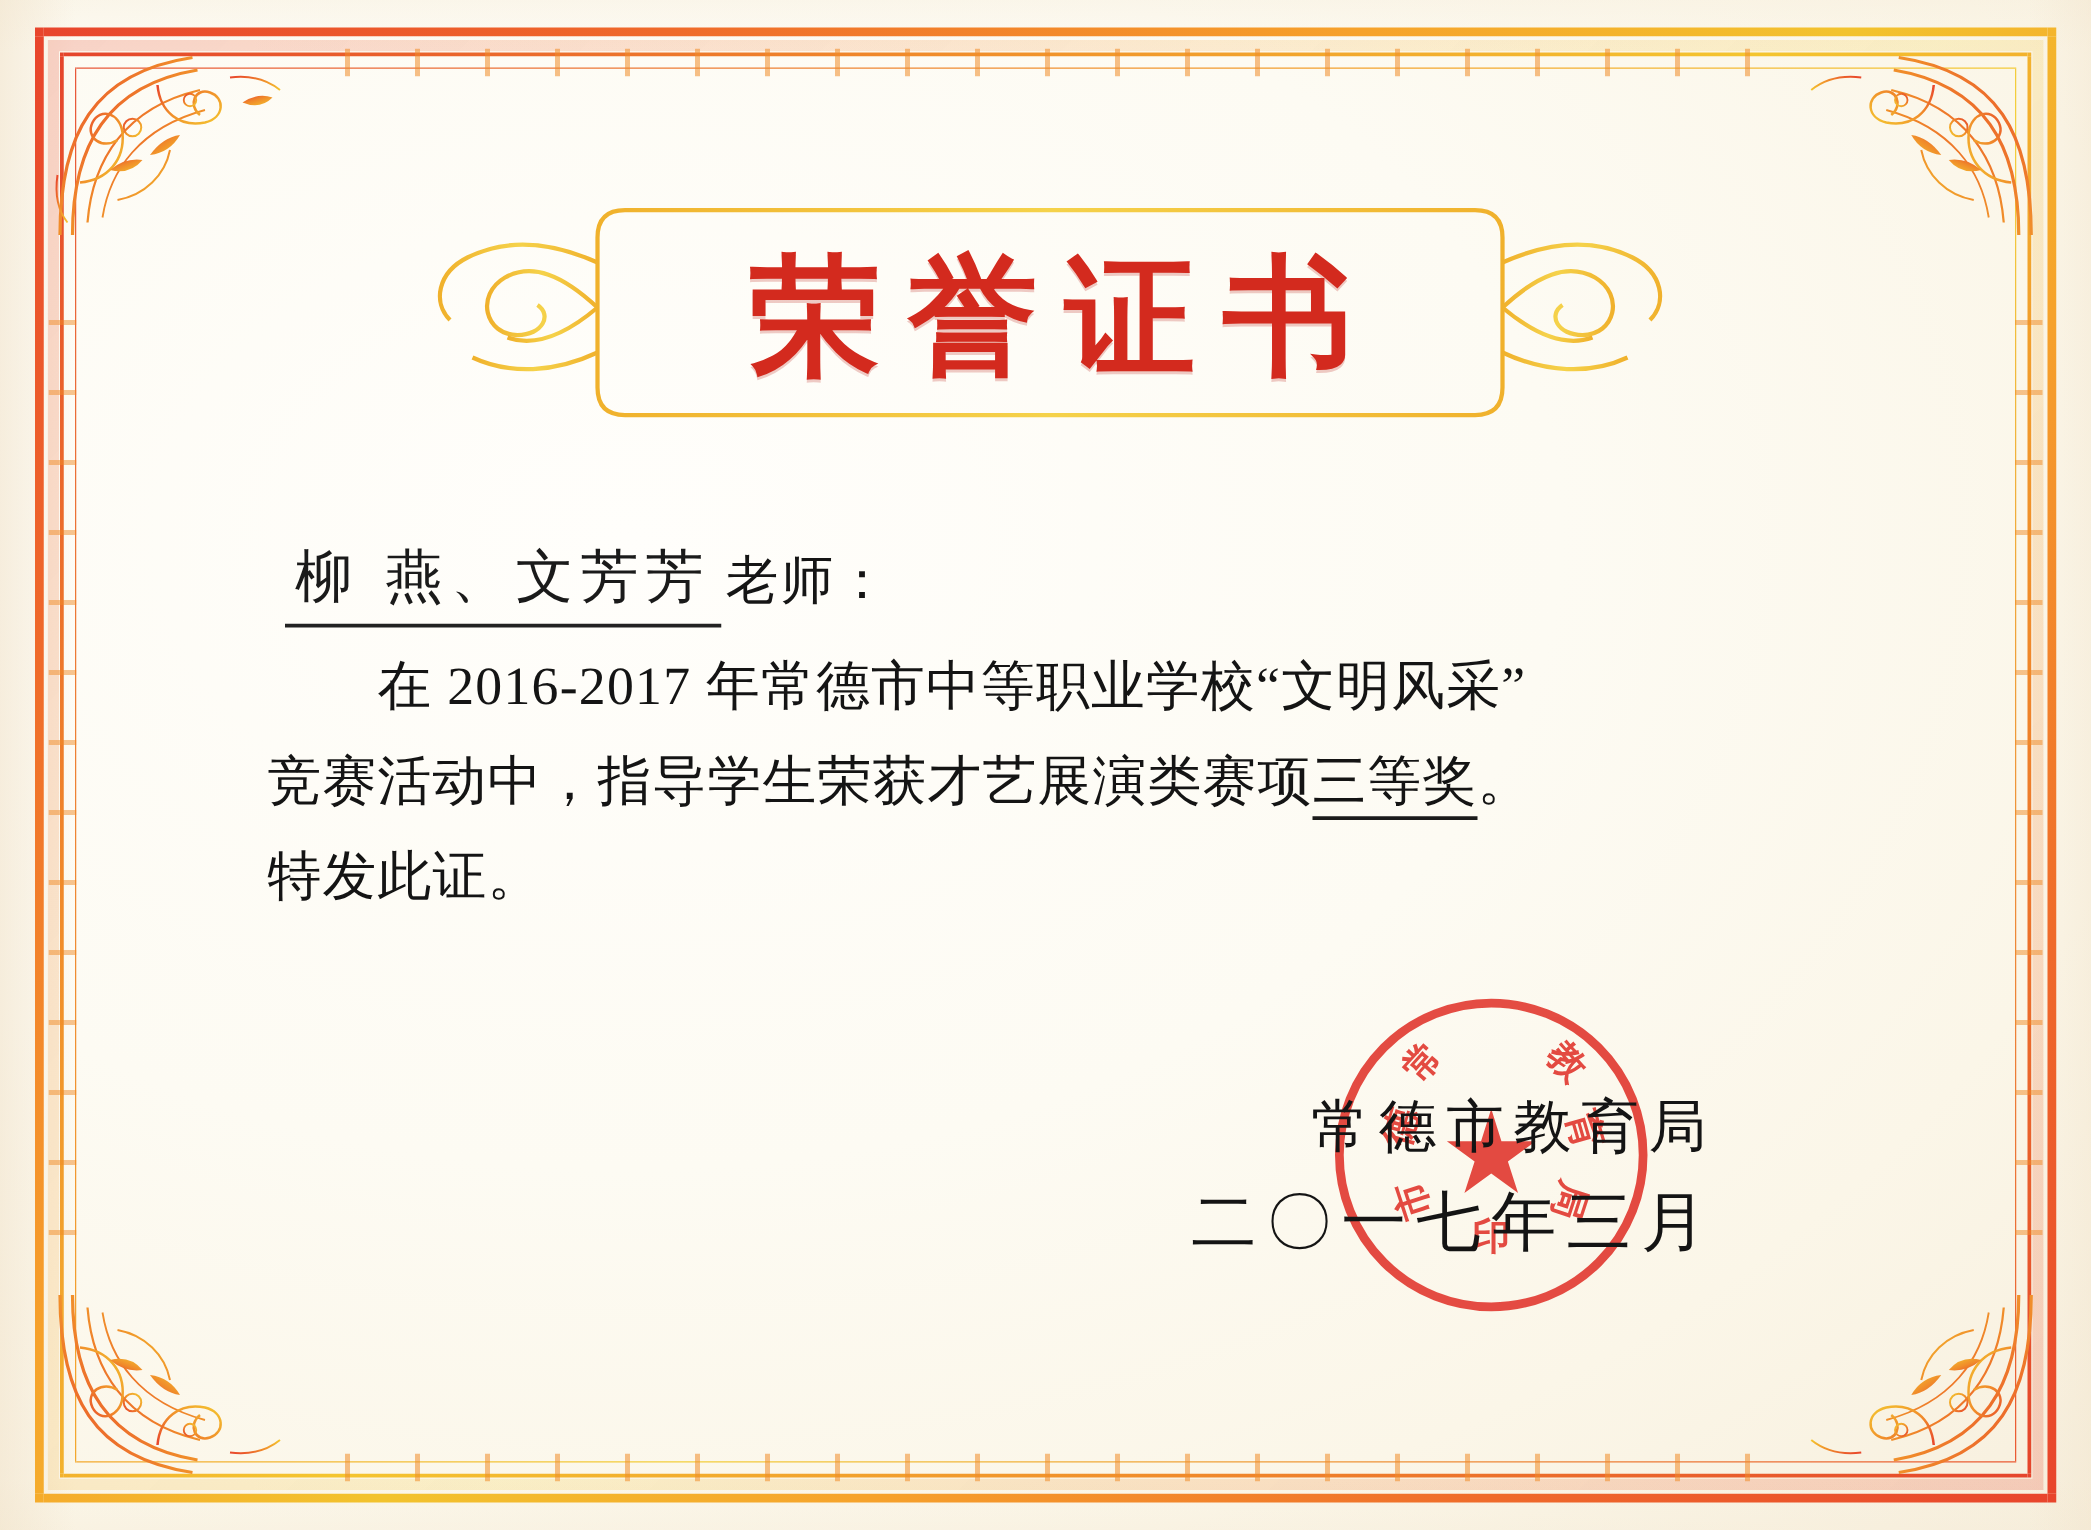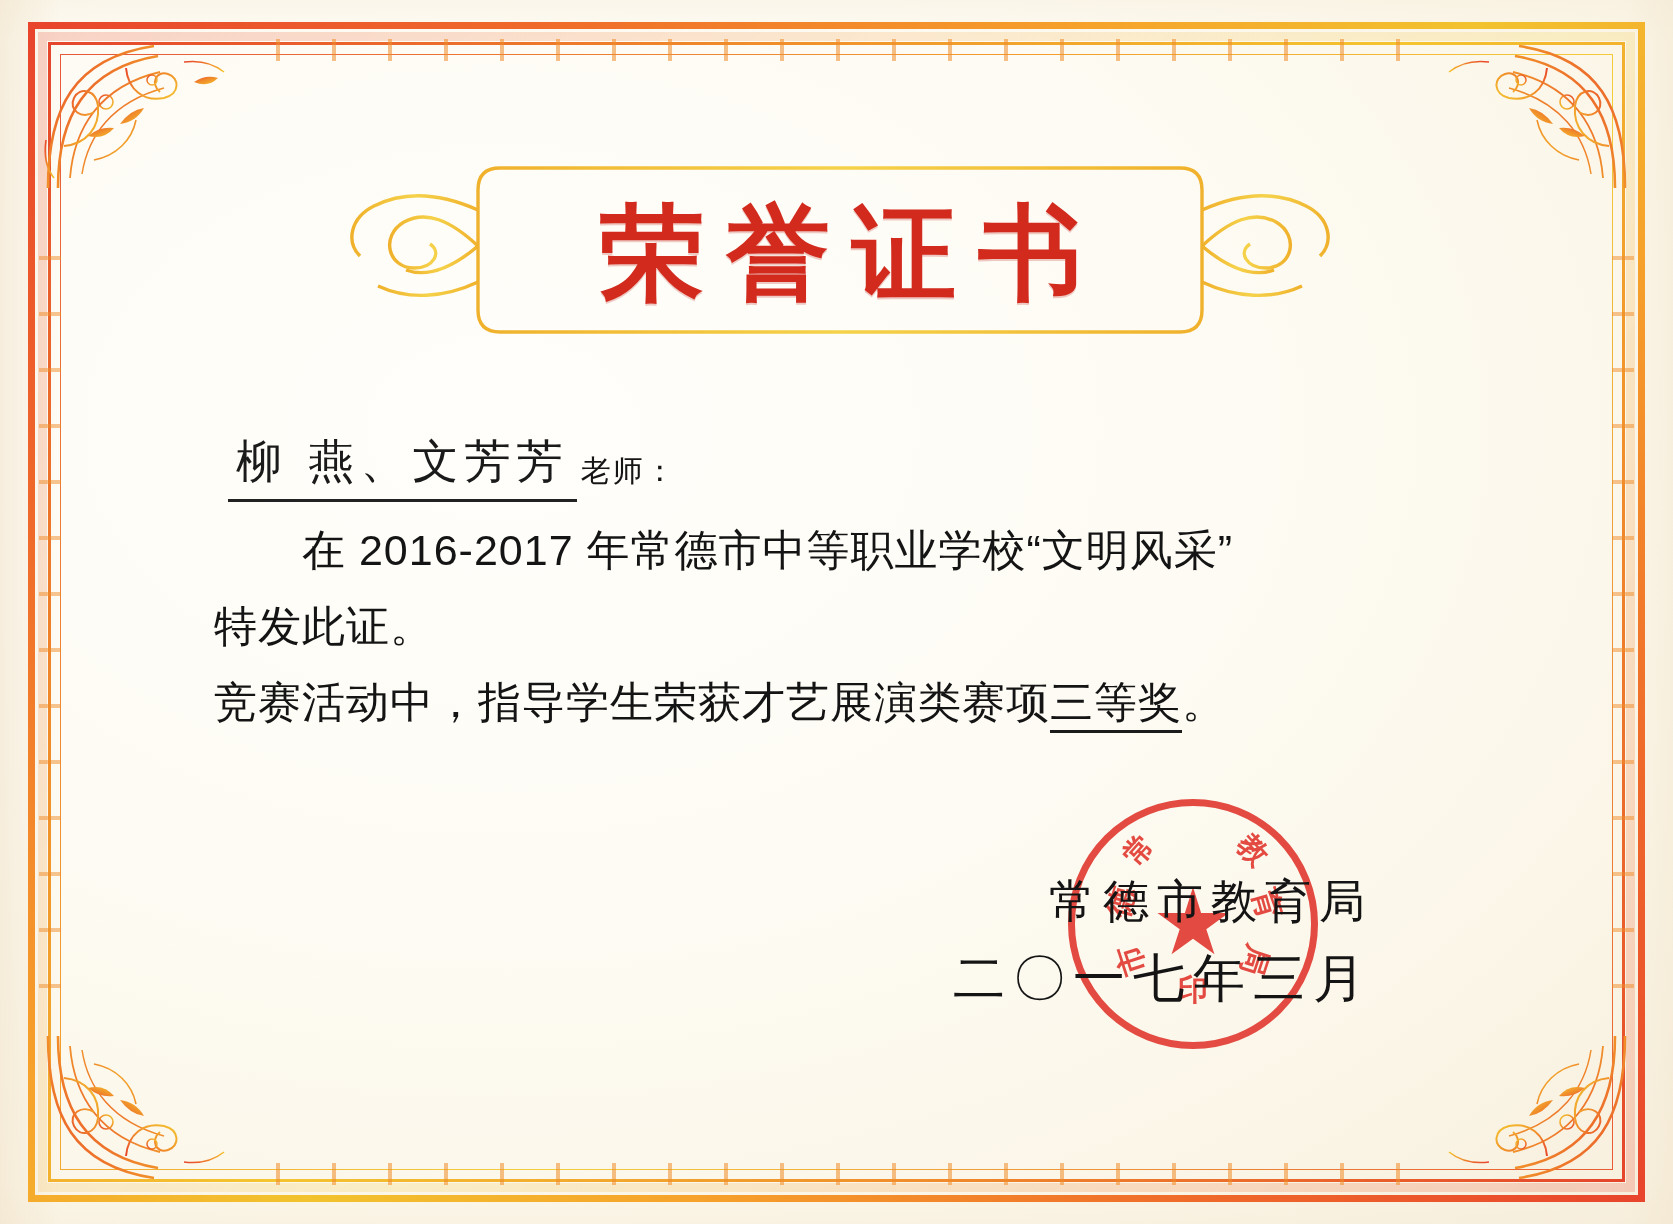--- a/index.html
+++ b/index.html
@@ -145,33 +145,33 @@
     font-family: "DejaVu Serif", "Liberation Serif", serif;
     font-size: 46px;
     color: #1a1a1a;
     letter-spacing: 6px;
     border-bottom: 3px solid #222;
     padding: 0 8px 10px 8px;
     line-height: 1.2;
   }
   .recipient-suffix {
     font-family: "DejaVu Serif", "Liberation Serif", serif;
-    font-size: 30px;
+    font-size: 42px;
     color: #151515;
     letter-spacing: 2px;
     padding-bottom: 10px;
     margin-left: 4px;
   }
 
   .body-text {
     position: absolute;
     left: 214px;
     top: 512px;
     width: 1230px;
-    font-family: Liberation Sans, sans-serif;
+    font-family: Liberation Serif, serif;
     font-size: 43px;
     line-height: 76px;
     color: #141414;
     letter-spacing: 1px;
   }
   .body-text p { margin: 0; }
   .indent { text-indent: 88px; }
   .award-underline {
     border-bottom: 3px solid #1b1b1b;
     padding-bottom: 4px;
@@ -355,24 +355,24 @@
     <div class="title-text">荣誉证书</div>
   </div>
 
   <div class="recipient-line">
     <span class="recipient-names">柳 燕、文芳芳</span>
     <span class="recipient-suffix">老师：</span>
   </div>
 
   <div class="body-text">
     <p class="indent">在 2016-2017 年常德市中等职业学校“文明风采”</p>
-    <p>特发此证。</p>
     <p>
       <span>竞赛活动中，指导学生荣获才艺展演类赛项</span><span class="award-underline">三等奖</span><span>。</span>
     </p>
+    <p>特发此证。</p>
   </div>
 
   <div class="seal">
     <div class="seal-ring"></div>
     <div class="seal-star"></div>
     <div class="seal-char" style="left:54px;  top:36px;  transform:rotate(-48deg);">常</div>
     <div class="seal-char" style="left:36px;  top:88px;  transform:rotate(-74deg);">德</div>
     <div class="seal-char" style="left:46px;  top:146px; transform:rotate(-108deg);">市</div>
     <div class="seal-char" style="left:168px; top:36px;  transform:rotate(48deg);">教</div>
     <div class="seal-char" style="left:182px; top:90px;  transform:rotate(74deg);">育</div>

